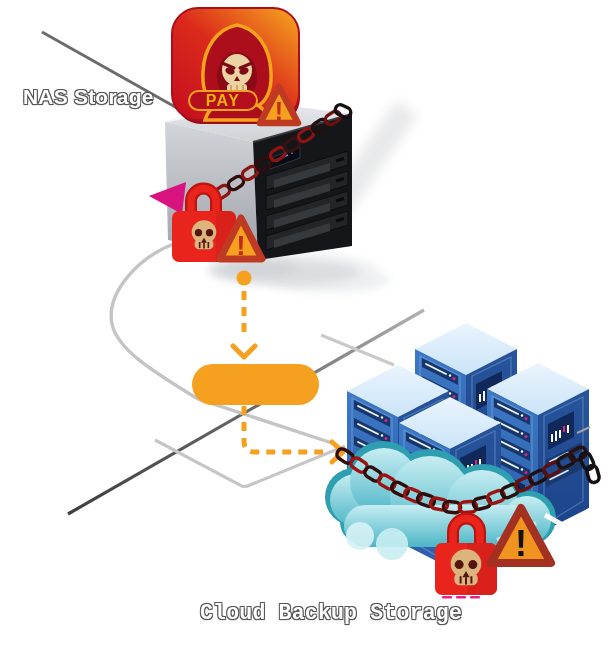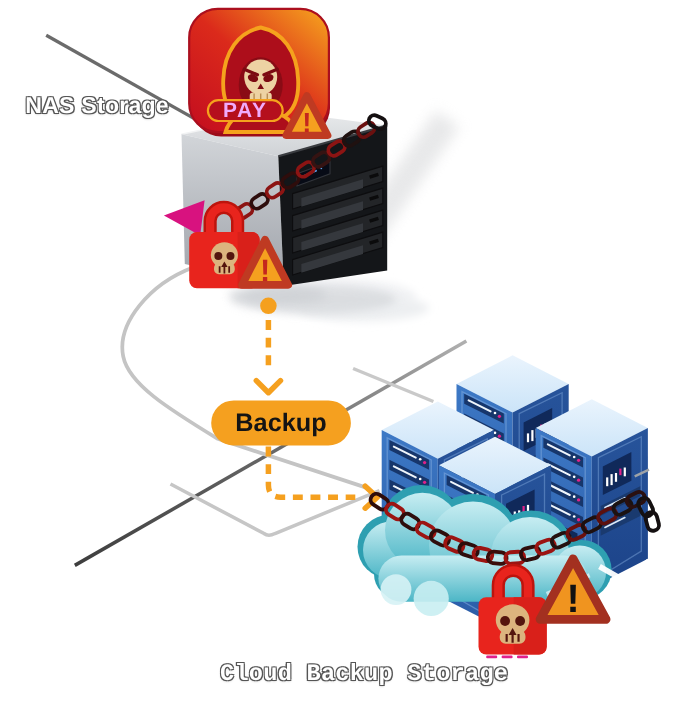--- a/index.html
+++ b/index.html
@@ -17,21 +17,21 @@
   .label-cloud{left:200px;top:601px;font-size:21.5px;font-family:Liberation Mono, monospace;}
   .pill-backup{
     position:absolute;left:192px;top:364px;width:127px;height:41px;
     display:flex;align-items:center;justify-content:center;
     font-size:23px;font-weight:700;color:#141414;
   }
   .pill-pay{
     position:absolute;left:188px;top:90px;width:66px;height:17px;
     background:#B50F1D;border:2.5px solid #F5A21D;border-radius:12px;
     display:flex;align-items:center;justify-content:center;
-    font-size:19px;font-weight:700;color:#f0abfc;letter-spacing:1.5px;
+    font-size:16px;font-weight:700;color:#eab308;letter-spacing:1.5px;
   }
 </style>
 </head>
 <body>
 
 <div class="stage">
 <svg width="615" height="649" viewBox="0 0 615 649">
   <defs>
     <linearGradient id="ransomGrad" x1="0" y1="1" x2="1" y2="0">
       <stop offset="0" stop-color="#C30D1F"></stop>
@@ -324,15 +324,14 @@
   </g>
 
   <g>
     <path d="M521,508 L551,563 L491,563 Z" fill="#F0941F" stroke="#A33020" stroke-width="8" stroke-linejoin="round"></path>
     <text x="521" y="556" text-anchor="middle" font-family="Liberation Sans,sans-serif" font-size="36" font-weight="900" fill="#121212">!</text>
   </g>
 </svg>
 
 <div class="label label-nas">NAS Storage</div>
 <div class="pill-pay">PAY</div>
-<div class="pill-backup">Backup</div>
 <div class="label label-cloud">Cloud Backup Storage</div>
 </div>
 
 </body></html>

